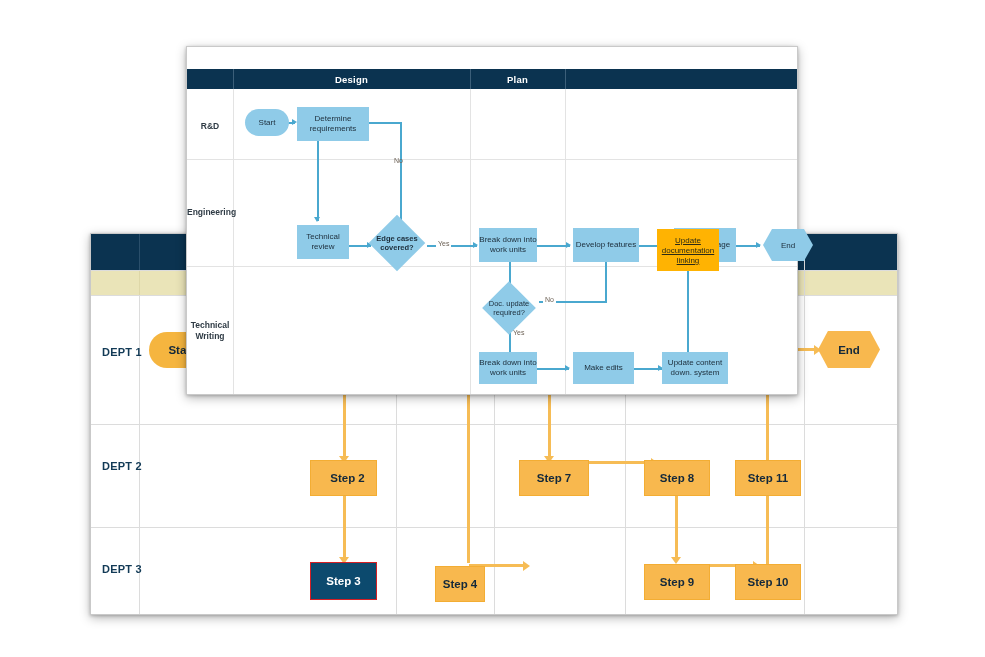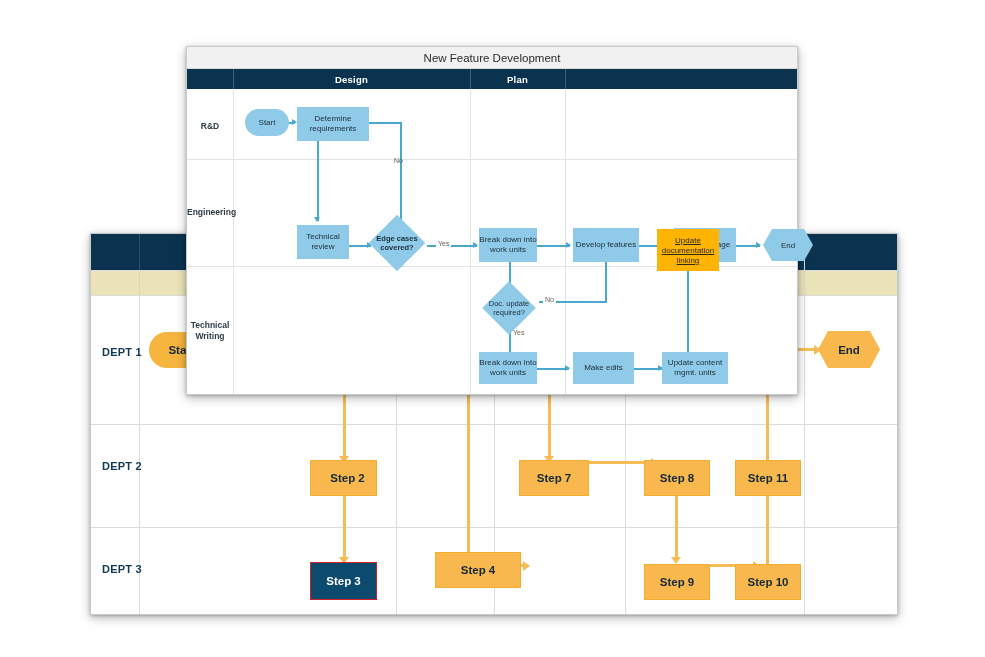--- a/index.html
+++ b/index.html
@@ -237,36 +237,35 @@
     </div>
 
     <div class="obox" style="left:644px;top:226px;width:66px;height:36px;">
       <span>Step 11</span>
     </div>
 
     <div class="obox red" style="left:219px;top:328px;width:67px;height:38px;">
       <span>Step 3</span>
     </div>
 
-    <div class="obox" style="left:344px;top:318px;width:86px;height:36px;">
+    <div class="obox" style="left:344px;top:332px;width:50px;height:36px;">
       <span>Step 4</span>
     </div>
 
     <div class="obox" style="left:553px;top:330px;width:66px;height:36px;">
       <span>Step 9</span>
     </div>
 
     <div class="obox" style="left:644px;top:330px;width:66px;height:36px;">
       <span>Step 10</span>
     </div>
   </div>
 
   <div class="card" id="front-card">
 
-    <div class="fc-title">New Feature Development</div>
 
     <div class="fc-headerbar"></div>
     <div class="fc-colhead" style="left:46px;width:237px;">Design</div>
     <div class="fc-colhead" style="left:283px;width:95px;">Plan</div>
     <div class="fc-headsep" style="left:46px;"></div>
     <div class="fc-headsep" style="left:283px;"></div>
     <div class="fc-headsep" style="left:378px;"></div>
 
     <div class="fc-vline" style="left:46px;"></div>
     <div class="fc-vline" style="left:283px;"></div>
@@ -370,16 +369,16 @@
       <div class="dtext" style="width:54px;left:-8px;">Doc. update
 required?</div>
     </div>
 
     <div class="bbox" style="left:292px;top:305px;width:58px;height:32px;">Break down into
 work units</div>
 
     <div class="bbox" style="left:386px;top:305px;width:61px;height:32px;">Make edits</div>
 
     <div class="bbox" style="left:475px;top:305px;width:66px;height:32px;">Update content
-mgmt. units</div>
+down. system</div>
   </div>
 
 </div>
 
 </body></html>

